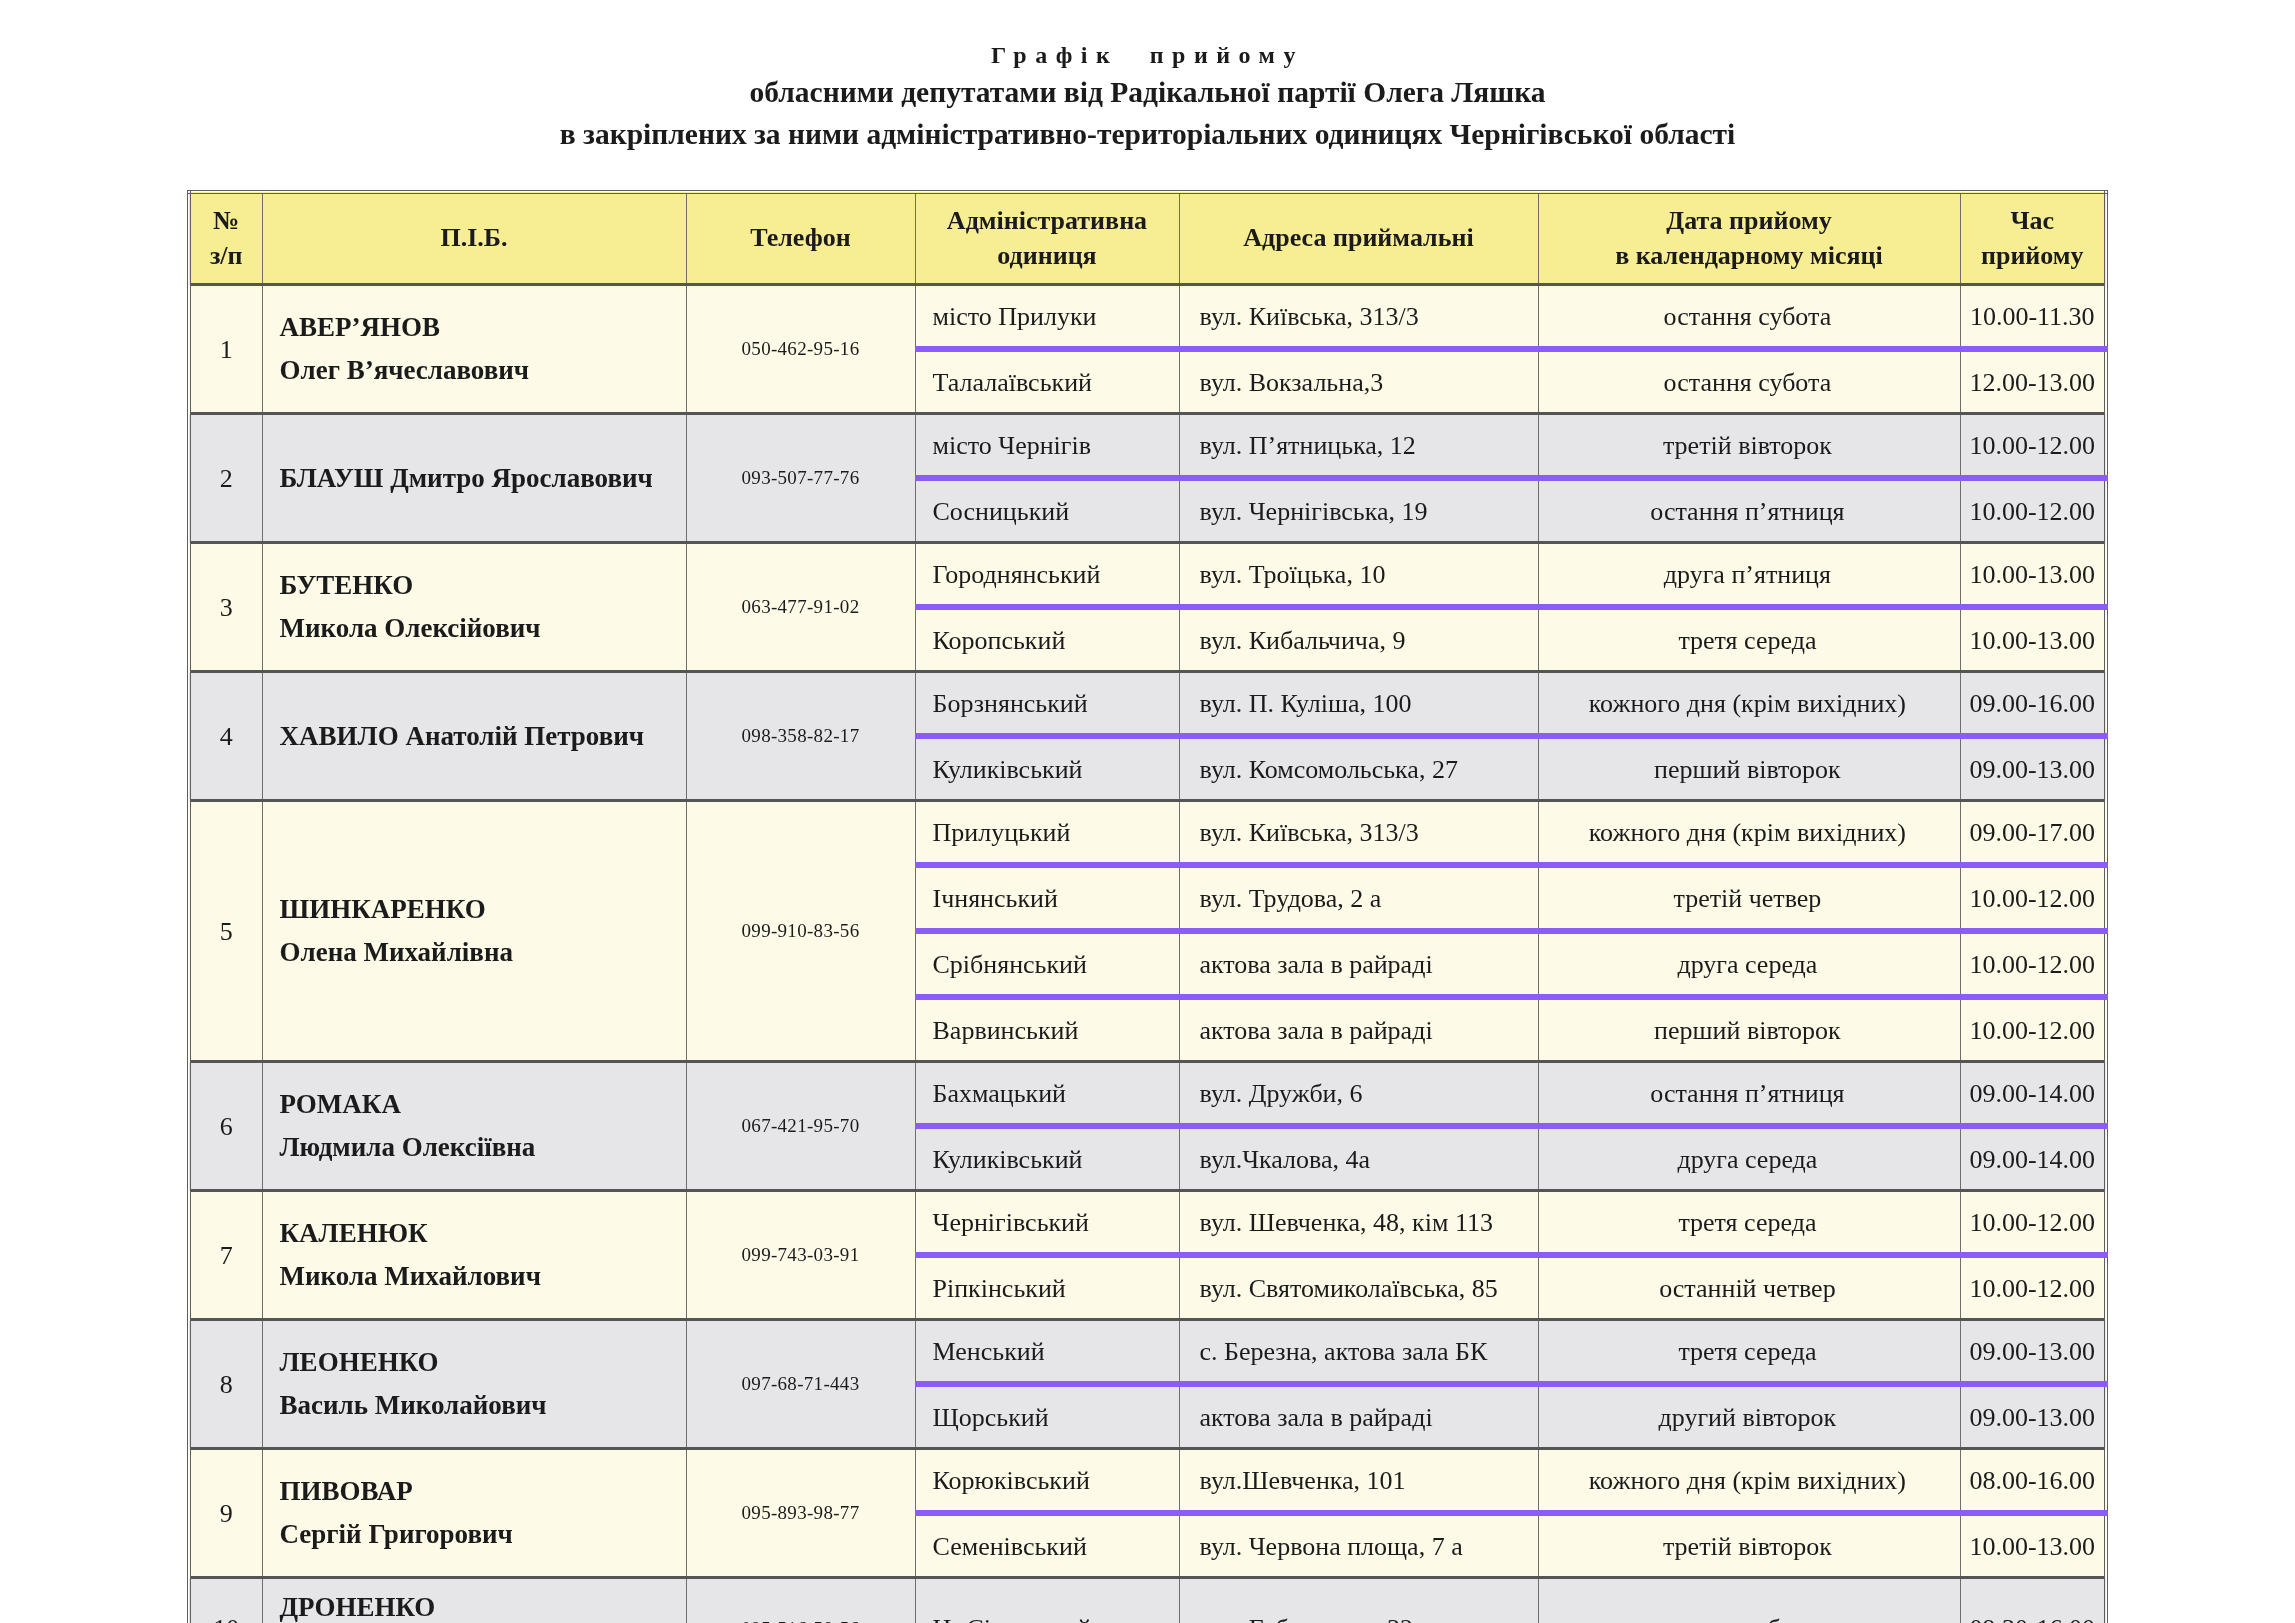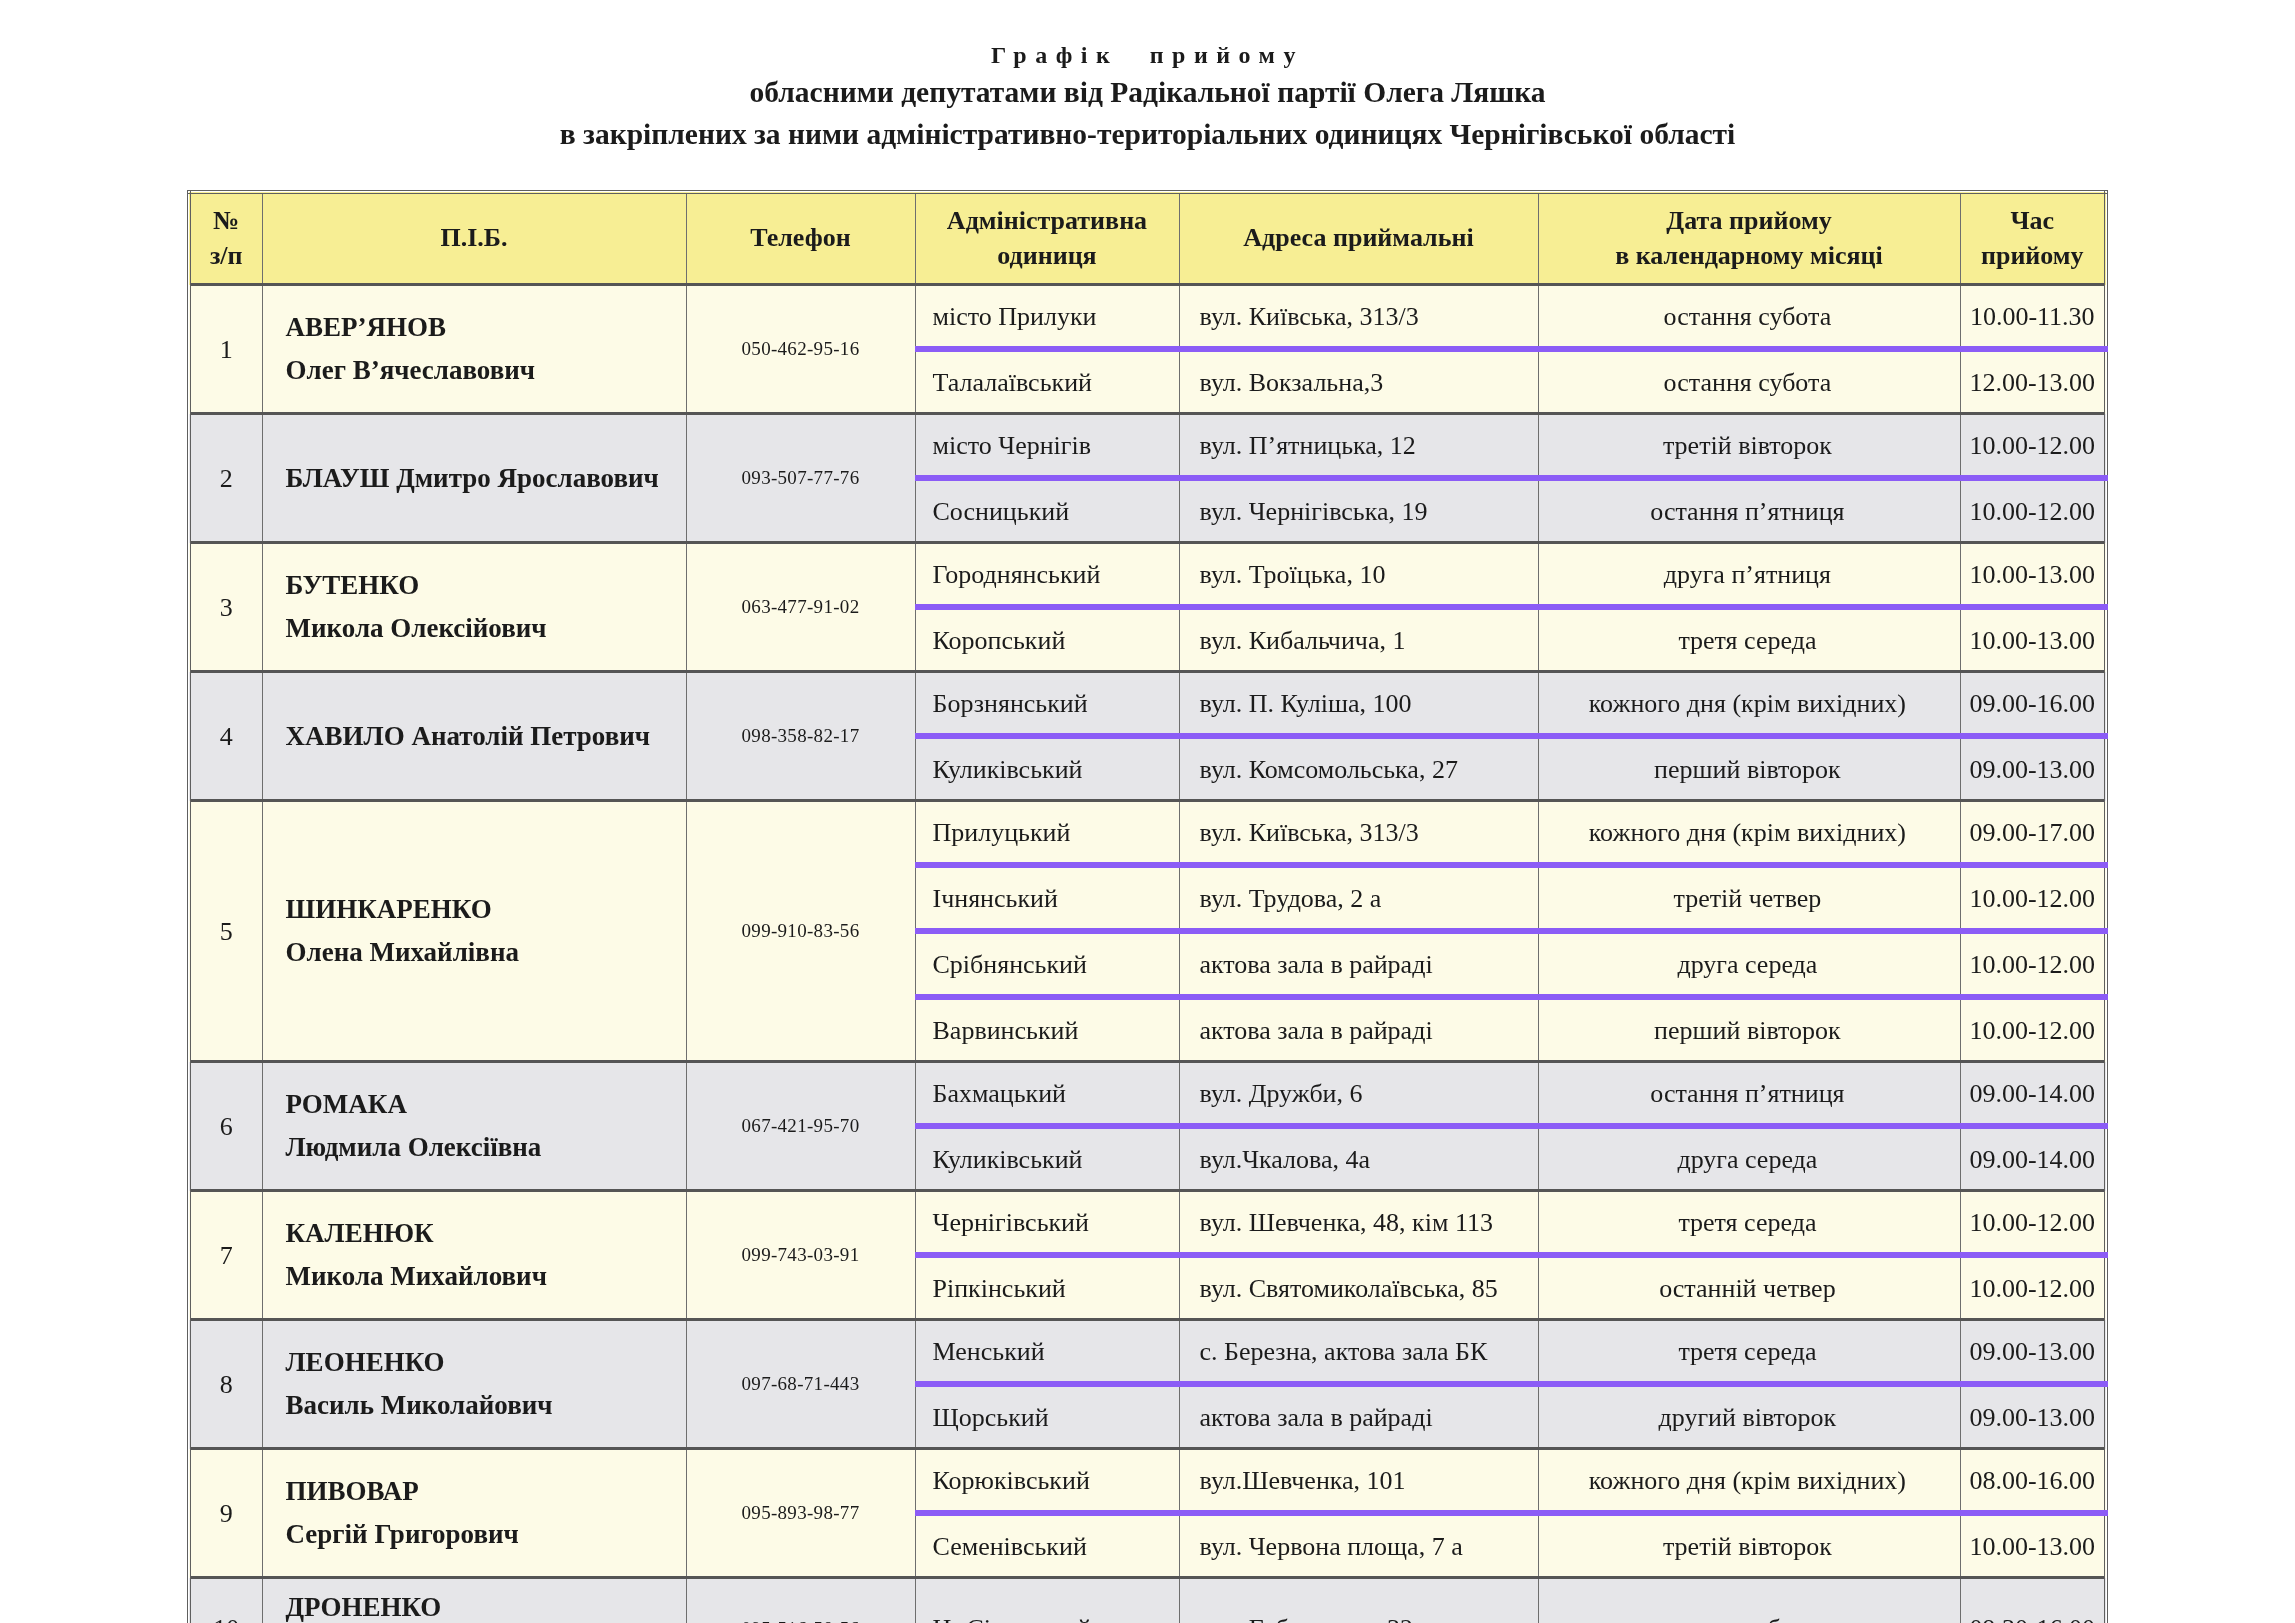--- a/index.html
+++ b/index.html
@@ -61,21 +61,21 @@
   }
   tr.visit td{height:47px;}
   tr.group-start td{border-top:3.9px solid #555555;}
   tr.visit-cont td{border-top:6px solid #8b5cf6;}
   tr.g-even td{background:#FDFBE7;}
   tr.g-odd td{background:#E6E6E9;}
   td.num{text-align:center;padding:6.5px 2.6px;}
   td.name{
     font-weight:bold;
     font-size:27px;
-    padding-left:23px;
+    padding-left:17px;
     white-space:pre-line;
     line-height:1.6;
   }
   td.phone{
     font-weight:normal;
     font-size:19px;
     text-align:center;
     letter-spacing:0.3px;
   }
   td.unit{padding-left:17px;}
@@ -155,21 +155,21 @@
           <td class="name" rowspan="2">БУТЕНКО
 Микола Олексійович</td>
           <td class="phone" rowspan="2">063-477-91-02</td>
           <td class="unit">Городнянський</td>
           <td class="addr">вул. Троїцька, 10</td>
           <td class="date">друга п’ятниця</td>
           <td class="time">10.00-13.00</td>
         </tr>
         <tr class="visit g-even visit-cont">
           <td class="unit">Коропський</td>
-          <td class="addr">вул. Кибальчича, 1</td>
+          <td class="addr">вул. Кибальчича, 9</td>
           <td class="date">третя середа</td>
           <td class="time">10.00-13.00</td>
         </tr>
         <tr class="visit g-odd group-start">
           <td class="num" rowspan="2">4</td>
           <td class="name" rowspan="2">ХАВИЛО Анатолій Петрович</td>
           <td class="phone" rowspan="2">098-358-82-17</td>
           <td class="unit">Борзнянський</td>
           <td class="addr">вул. П. Куліша, 100</td>
           <td class="date">кожного дня (крім вихідних)</td>

